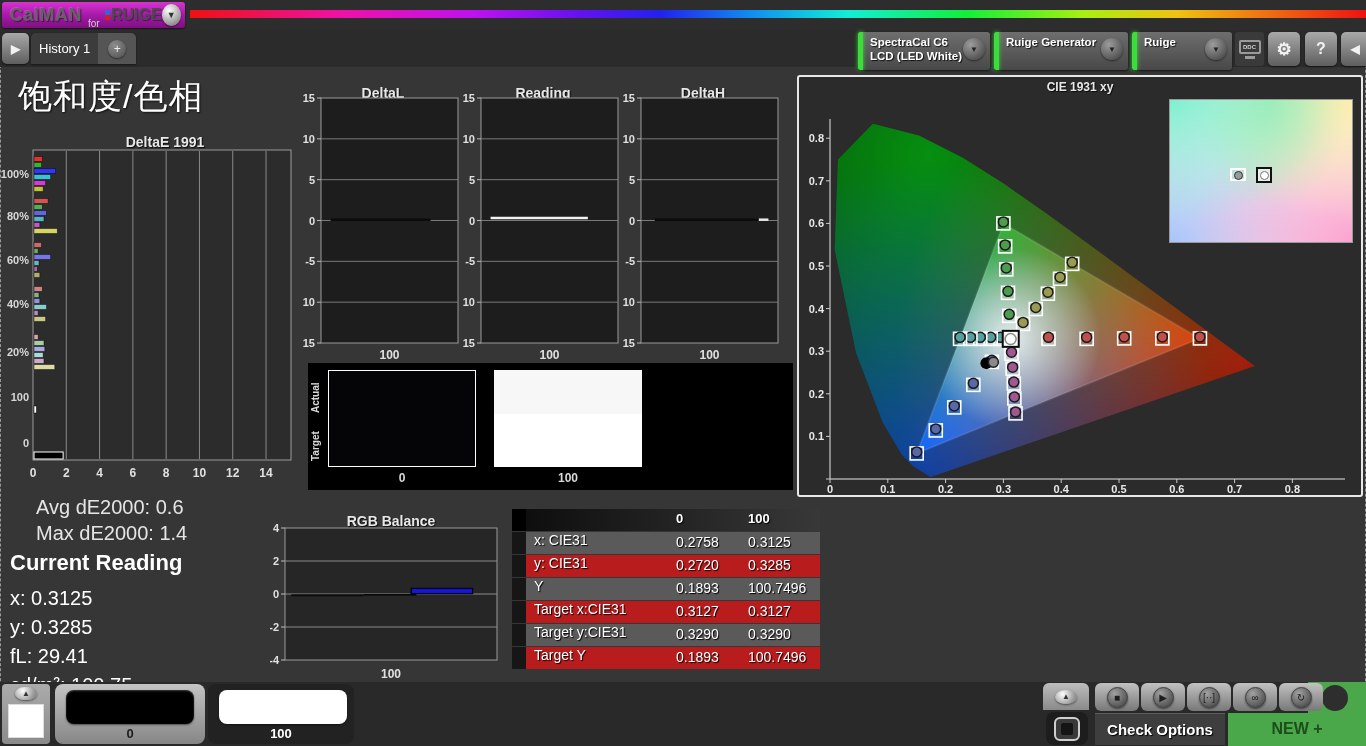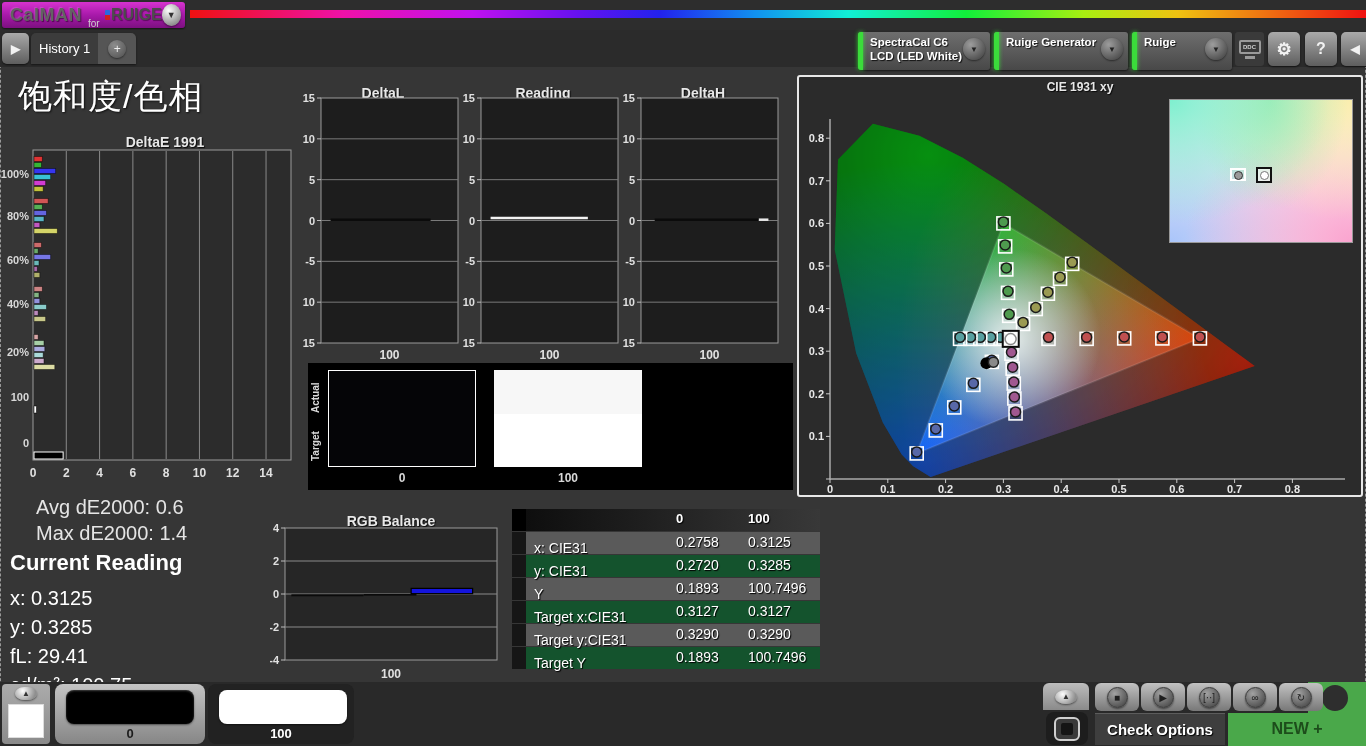--- a/index.html
+++ b/index.html
@@ -103,28 +103,28 @@
     background:#9a9a9a; border:1px solid #333; }
   #cie-inset .m-square { position:absolute; left:47%; top:47%; width:16px; height:16px;
     border:2px solid #111; background:rgba(255,255,255,.55); }
   #cie-inset .m-square i { position:absolute; left:2px; top:2px; width:9px; height:9px; border-radius:50%;
     background:#fff; border:1px solid #777; }
 
   
   #readings-table { position:absolute; left:512px; top:508px; width:308px; }
   .t-row { display:flex; height:22px; align-items:stretch; margin-top:1px; }
   .t-strip { width:14px; background:#161616; margin-right:2px; }
-  .t-label { width:148px; padding:8px 0 0 6px; font-size:14px; color:#fff; text-shadow:1px 1px 1px #000; }
+  .t-label { width:148px; padding:0 0 0 6px; font-size:14px; color:#fff; text-shadow:1px 1px 1px #000; }
   .t-v1 { width:72px; padding-top:2px; font-size:14px; color:#fff; text-shadow:1px 1px 1px #000; }
   .t-v2 { width:72px; padding-top:2px; font-size:14px; color:#fff; text-shadow:1px 1px 1px #000; }
   .t-head { background:linear-gradient(90deg,#0c0c0c,#383838); }
   .t-head .t-strip { background:#000; }
   .t-head .t-label, .t-head .t-v1, .t-head .t-v2 { font-weight:bold; font-size:13px; }
   .t-dark  { background:#5a5a5a; }
-  .t-light { background:#14532d; }
+  .t-light { background:#b91c1c; }
 
   
   #bottombar { position:absolute; left:0; top:682px; width:1366px; height:64px; background:#292929; }
   #mini-tile { position:absolute; left:2px; top:2px; width:48px; height:60px; border-radius:4px;
     background:linear-gradient(180deg,#ababab,#8b8b8b); }
   #mini-tile .orb { width:22px; height:13px; border-radius:10px/7px; margin:3px auto 0; font-size:8px; color:#333; }
   #mini-tile .sw { width:36px; height:34px; background:#fff; border:1px solid #ddd; margin:4px auto 0; }
   .patch-tile { position:absolute; top:2px; height:60px; border-radius:8px; }
   .patch-tile .sw { position:absolute; left:11px; top:6px; width:128px; height:34px; border-radius:8px;
     box-shadow:inset 0 1px 2px rgba(255,255,255,.25), 0 1px 2px rgba(0,0,0,.5); }

